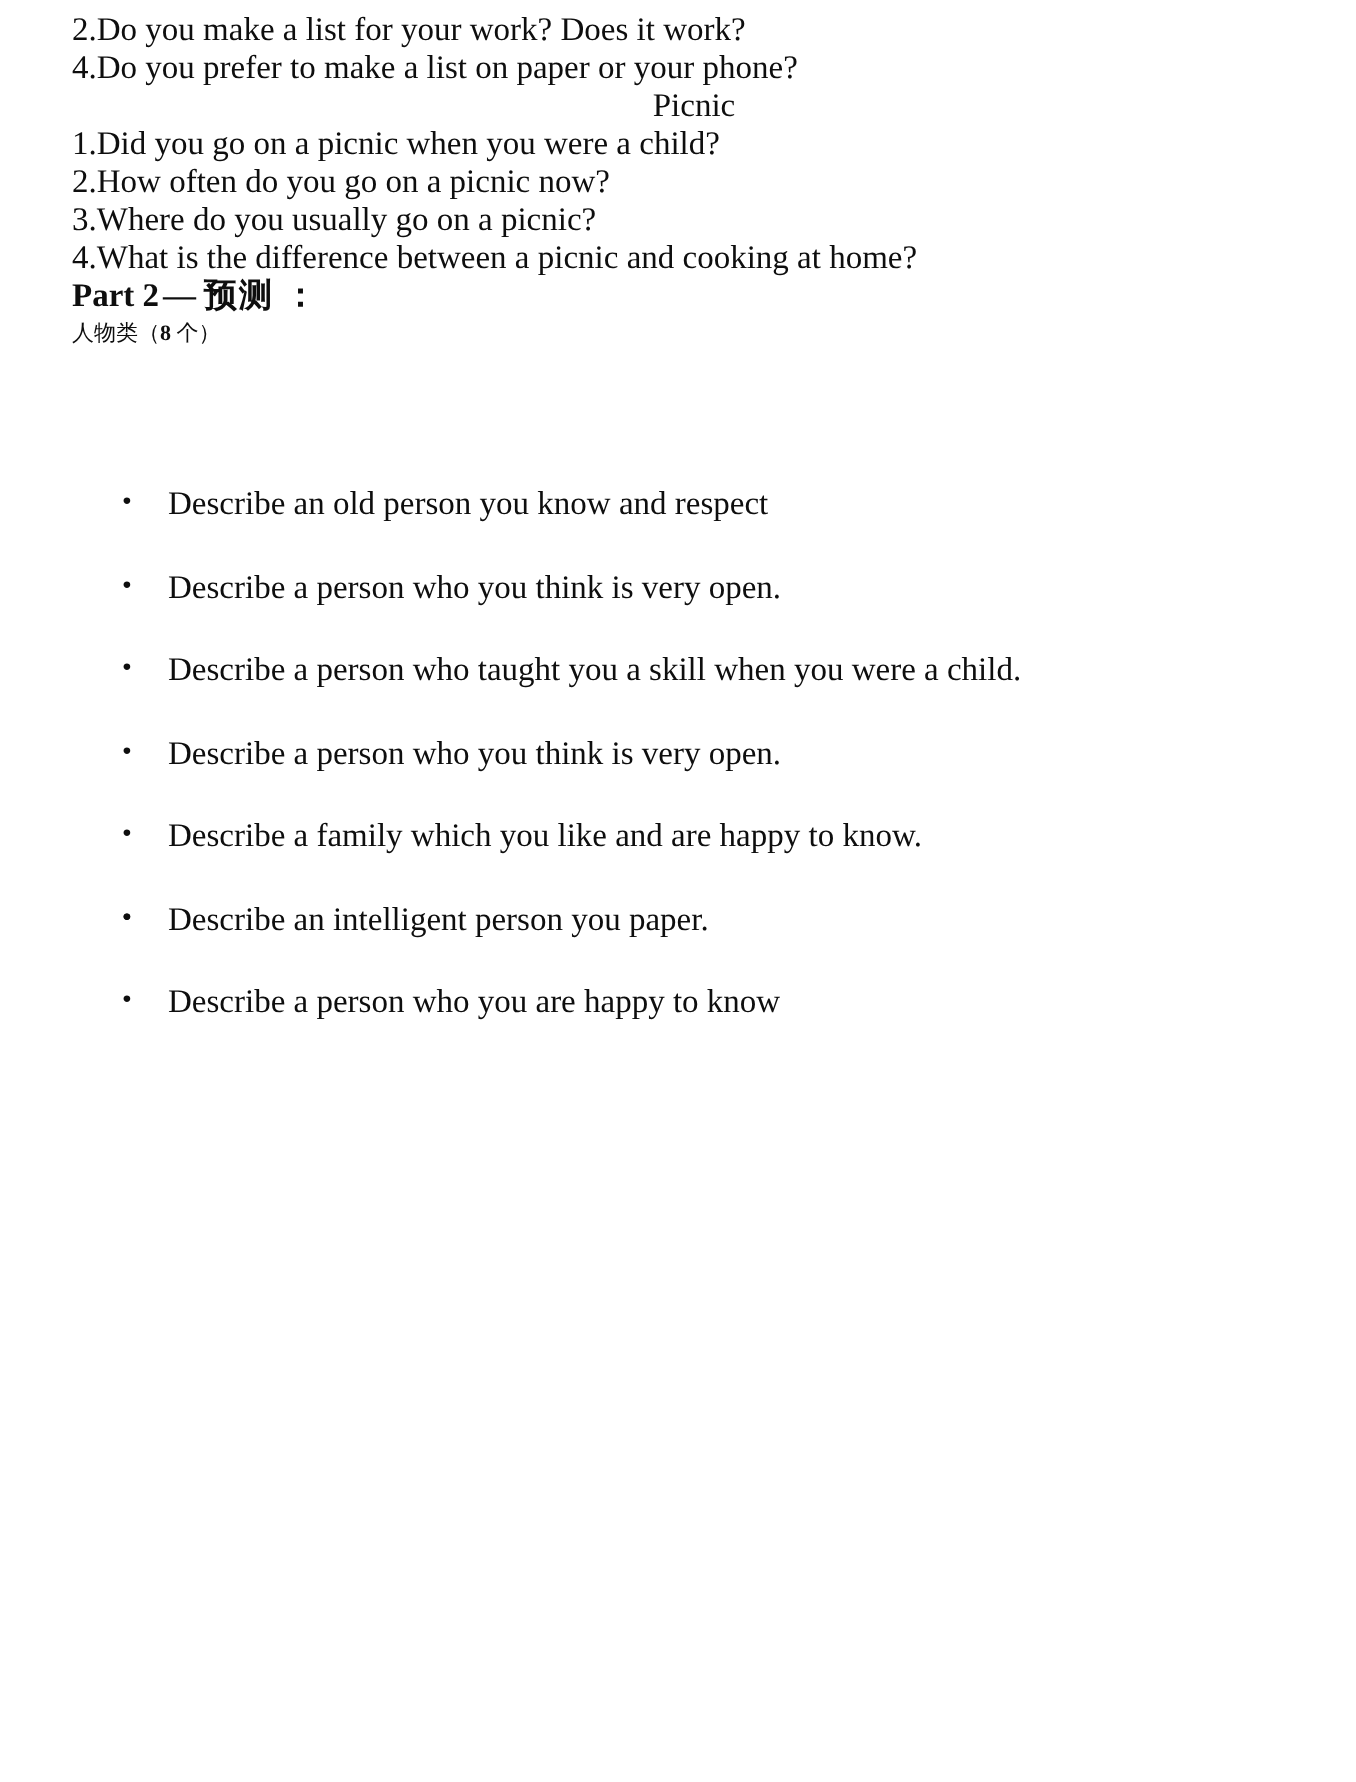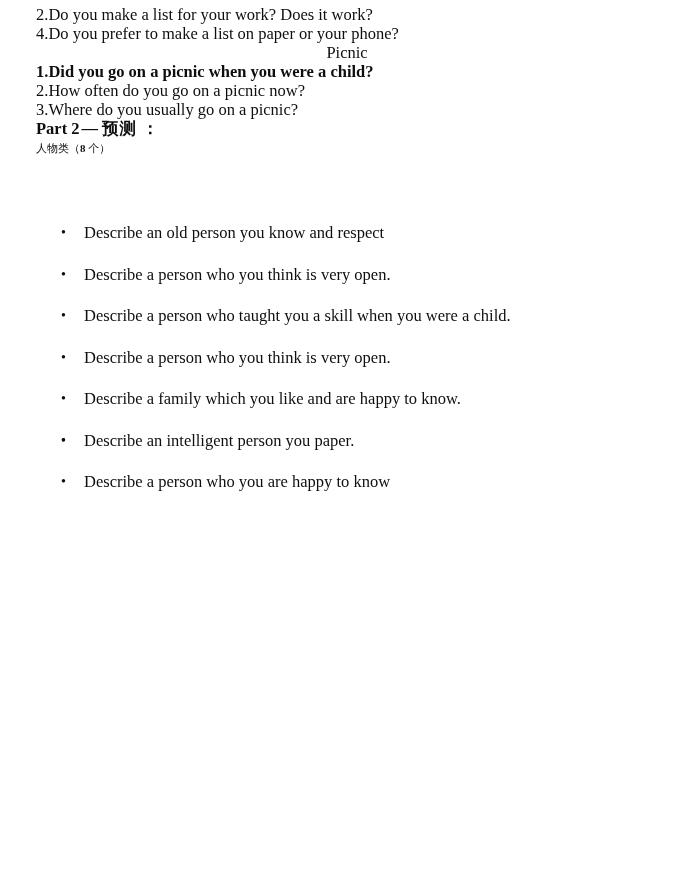--- a/index.html
+++ b/index.html
@@ -19,21 +19,21 @@
     box-sizing: border-box;
     padding: 5px 20px 0 36px;
     overflow: hidden;
   }
   .page p {
     margin: 0;
   }
   .q { margin-top: 23px; }
   .q.first { margin-top: 0; }
   .picnic-title { margin-top: 72px; text-align: center; }
-  .picnic-q1 { margin-top: 12px; font-weight: bold; }
+  .picnic-q1 { margin-top: 12px; }
   .part2-heading {
     margin-top: 47px;
     font-weight: bold;
     font-size: 16.5px;
   }
   .part2-heading .dash { padding: 0 4px 0 2px; }
   .part2-heading .cn { letter-spacing: 1px; }
   .part2-heading .colon { padding-left: 5px; }
   .category-line {
     margin-top: 63px;
@@ -66,20 +66,21 @@
 
 <div class="page">
 
   <p class="q first">2.Do you make a list for your work? Does it work?</p>
   <p class="q">4.Do you prefer to make a list on paper or your phone?</p>
 
   <p class="picnic-title">Picnic</p>
   <p class="picnic-q1">1.Did you go on a picnic when you were a child?</p>
   <p class="q">2.How often do you go on a picnic now?</p>
   <p class="q">3.Where do you usually go on a picnic?</p>
+  <p class="q">4.What is the difference between a picnic and cooking at home?</p>
 
   <p class="part2-heading">
     <span>Part 2</span><span class="dash">—</span><span class="cn">预测</span><span class="colon">：</span>
   </p>
 
   <p class="category-line">
     <span>人物类（</span><span class="count">8</span><span> 个）</span>
   </p>
 
   <ul class="bullet-list">

